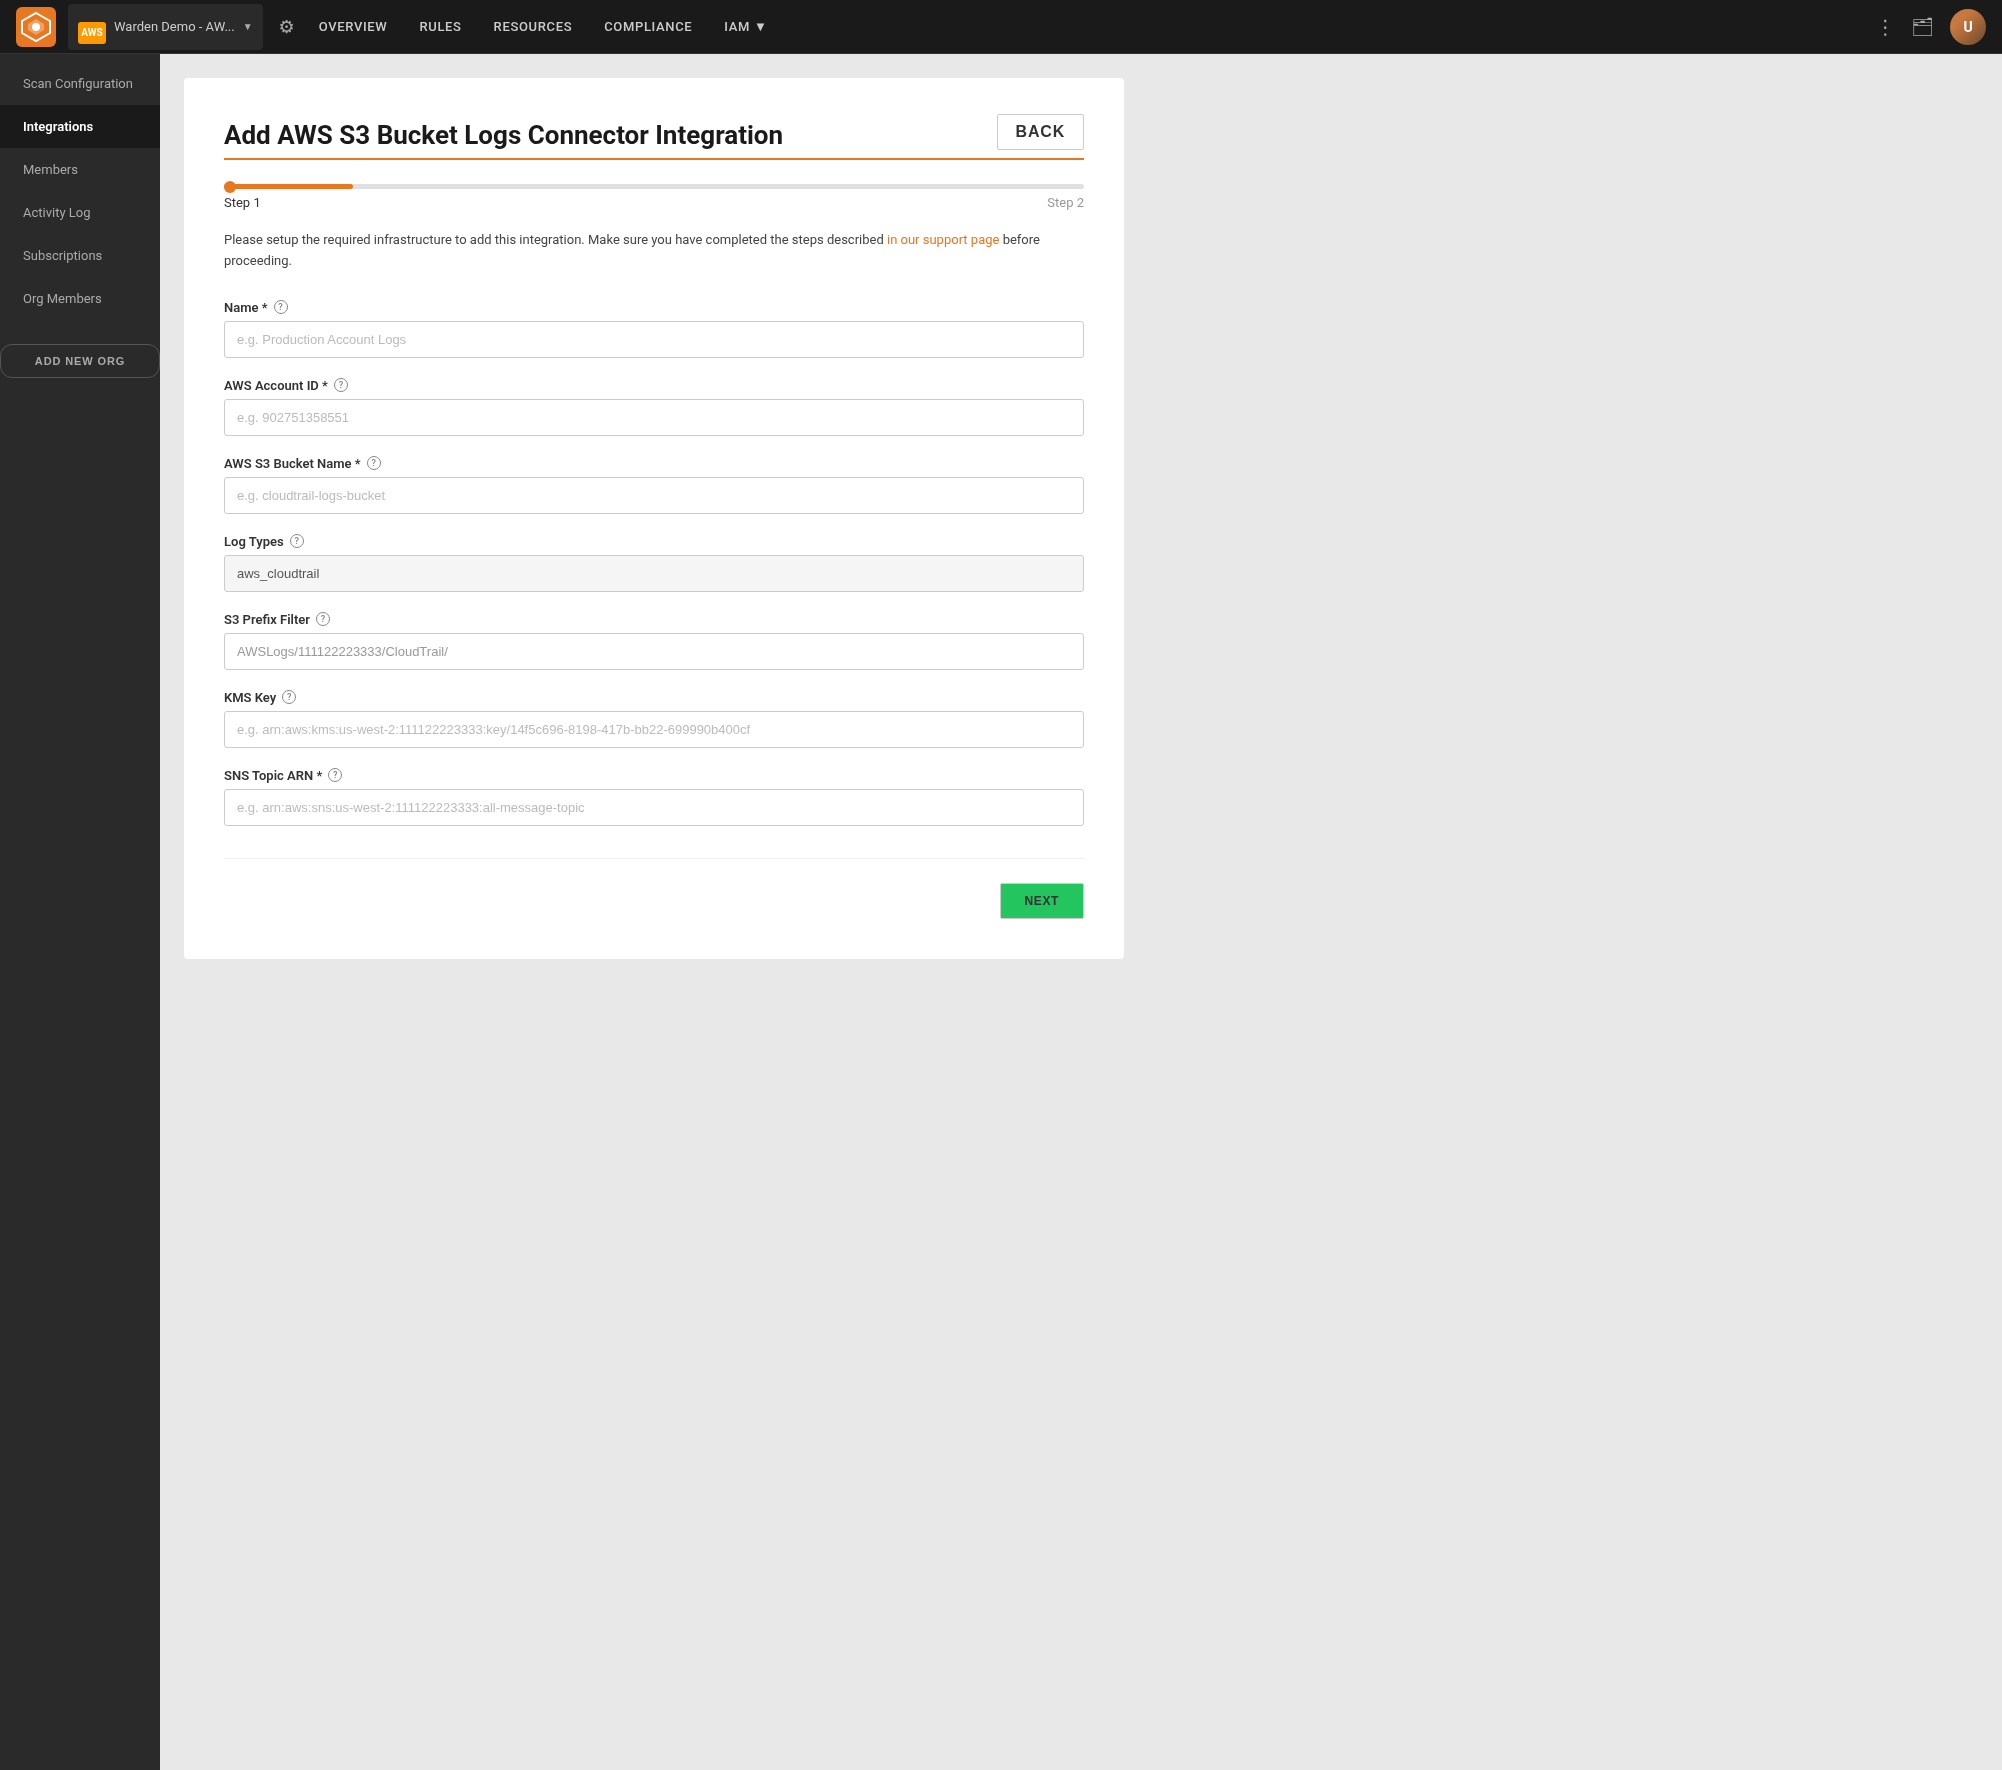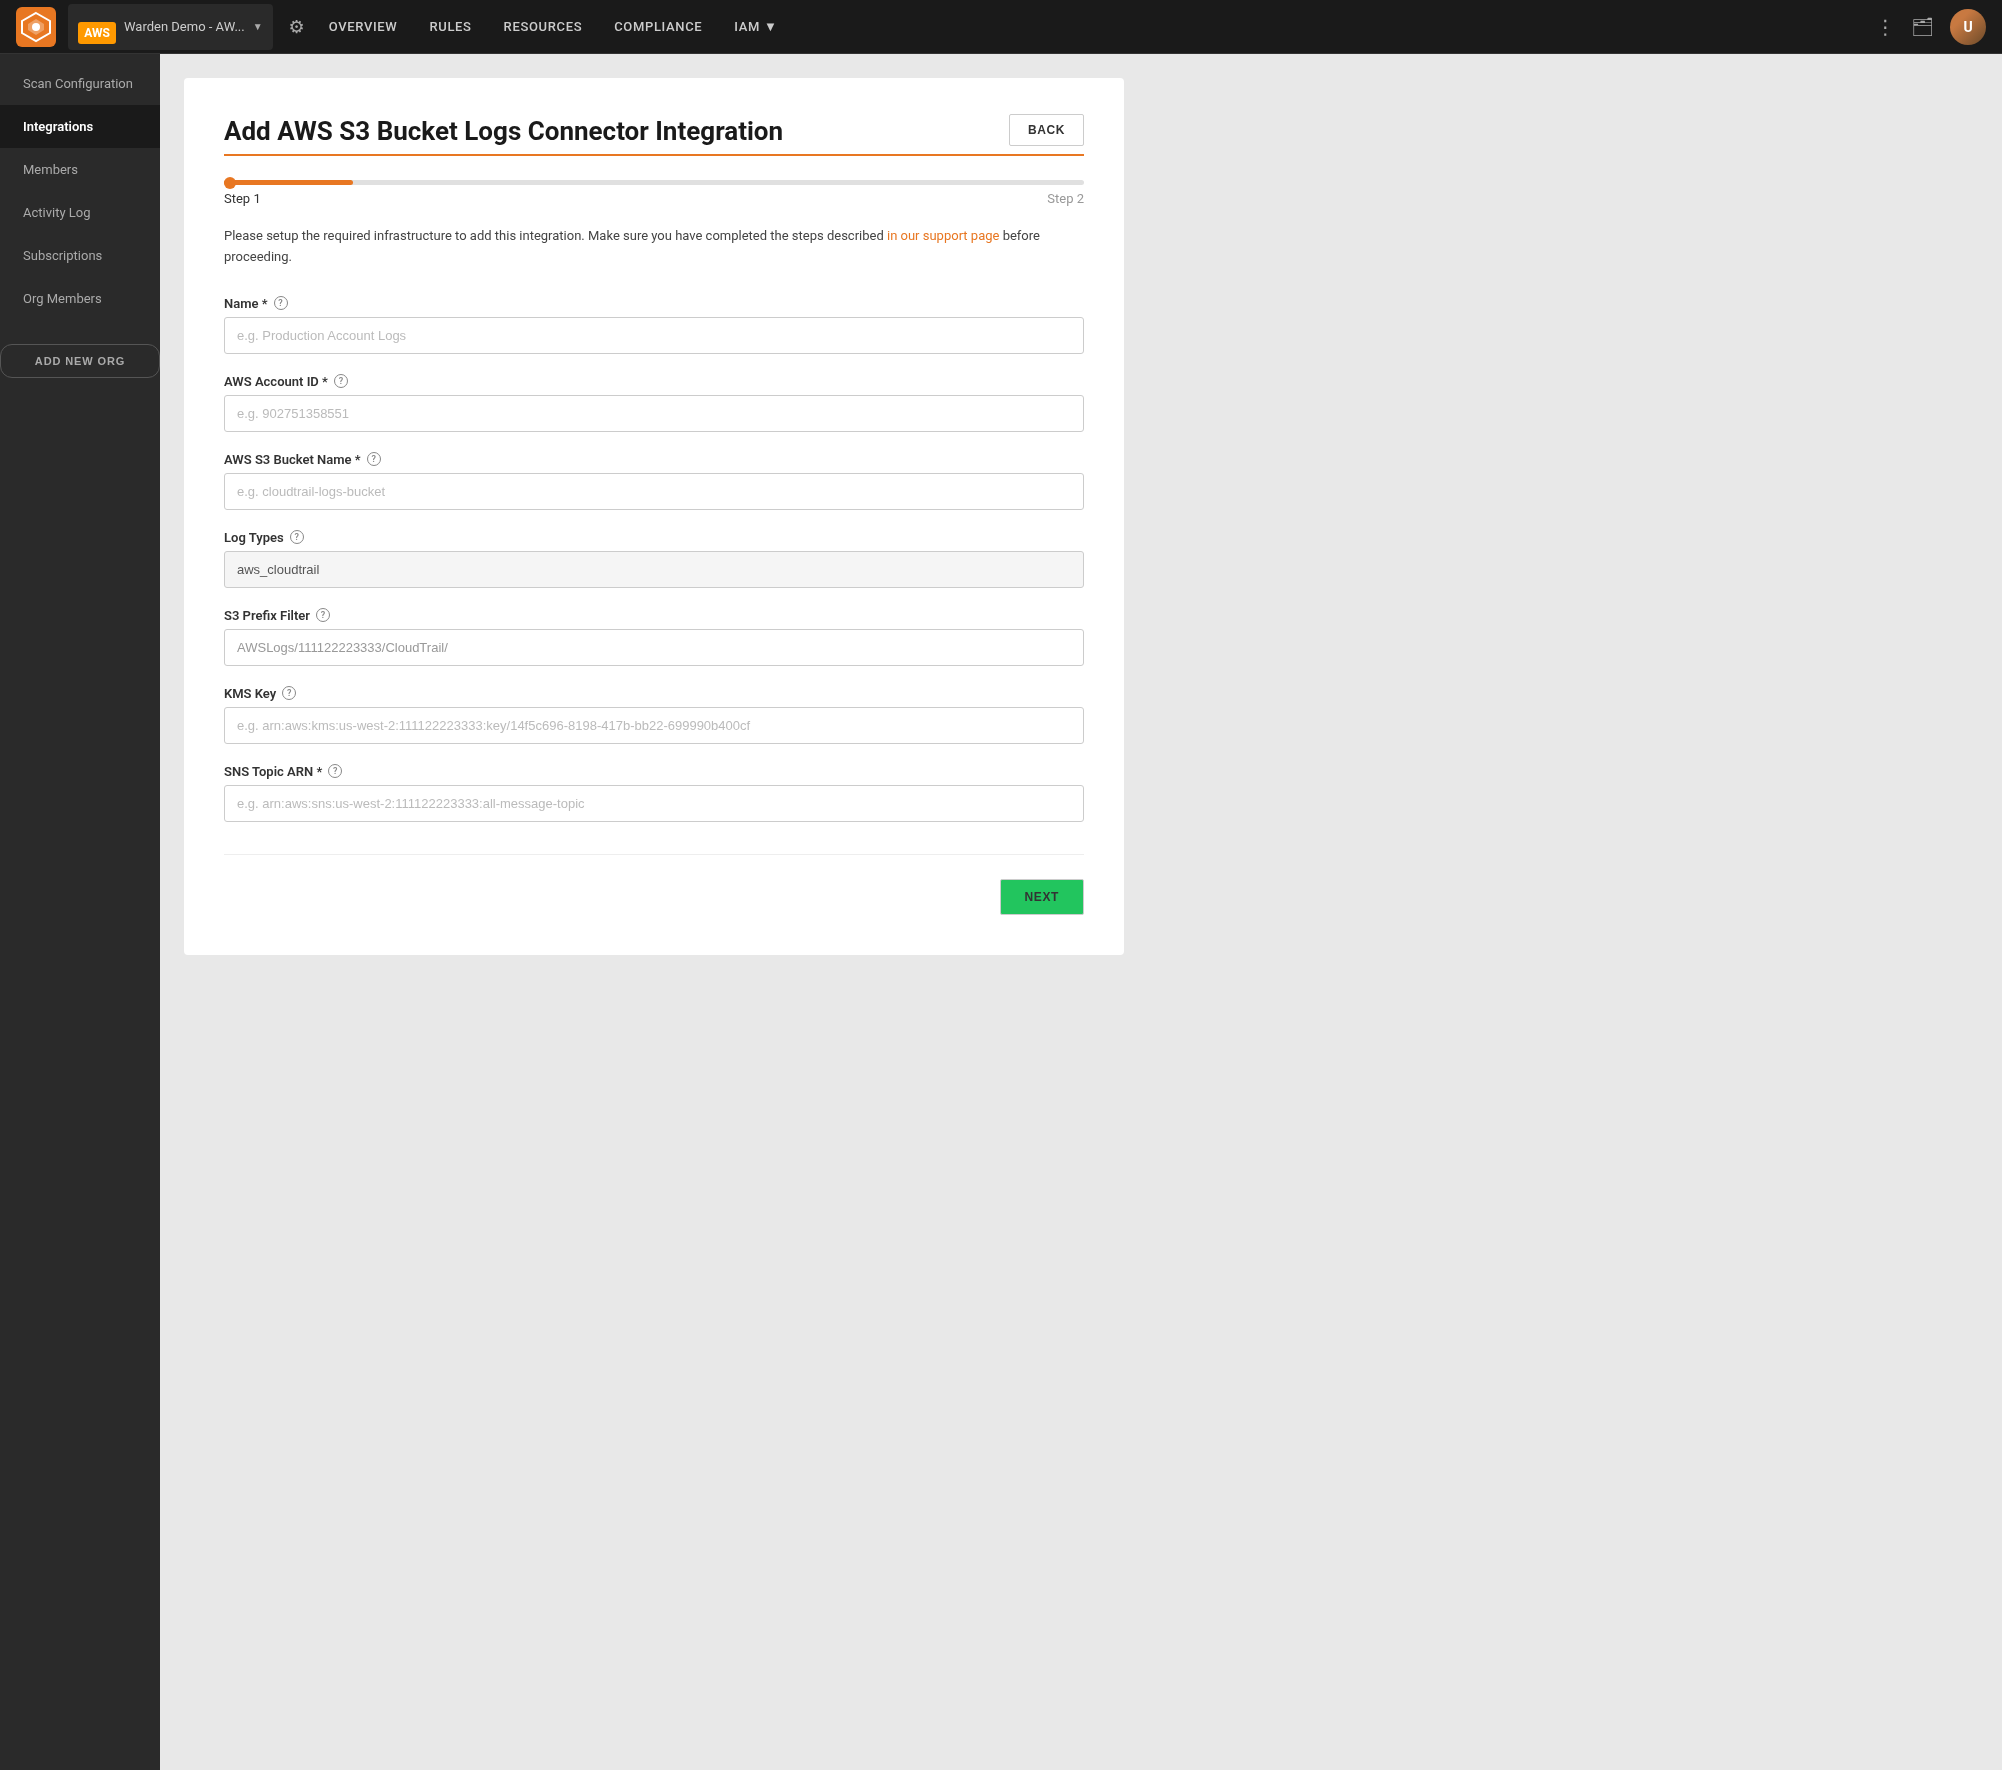--- a/index.html
+++ b/index.html
@@ -155,21 +155,21 @@
     }
     .form-title {
       font-size: 26px;
       font-weight: 700;
       color: #1a1a1a;
     }
     .back-button {
       border: 1px solid #ccc;
       background: #fff;
       color: #333;
-      font-size: 12px;
+      font-size: 16px;
       font-weight: 600;
       letter-spacing: 0.05em;
       padding: 8px 18px;
       cursor: pointer;
       border-radius: 2px;
       margin-top: 4px;
     }
     .form-divider {
       height: 2px;
       background: #e87722;
@@ -270,28 +270,28 @@
       font-size: 12px;
       font-weight: 600;
       letter-spacing: 0.05em;
       padding: 10px 24px;
       cursor: pointer;
       border-radius: 2px;
     }
 
     
     .aws-badge {
-      width: 38px;
+      width: 28px;
       height: 22px;
       background: #ff9900;
       border-radius: 3px;
       display: flex;
       align-items: center;
       justify-content: center;
-      font-size: 12px;
+      font-size: 10px;
       font-weight: bold;
       color: #fff;
       margin-top: 12px;
     }
   </style>
 </head>
 <body>
 
 <nav class="top-nav">
   <div class="nav-logo">

